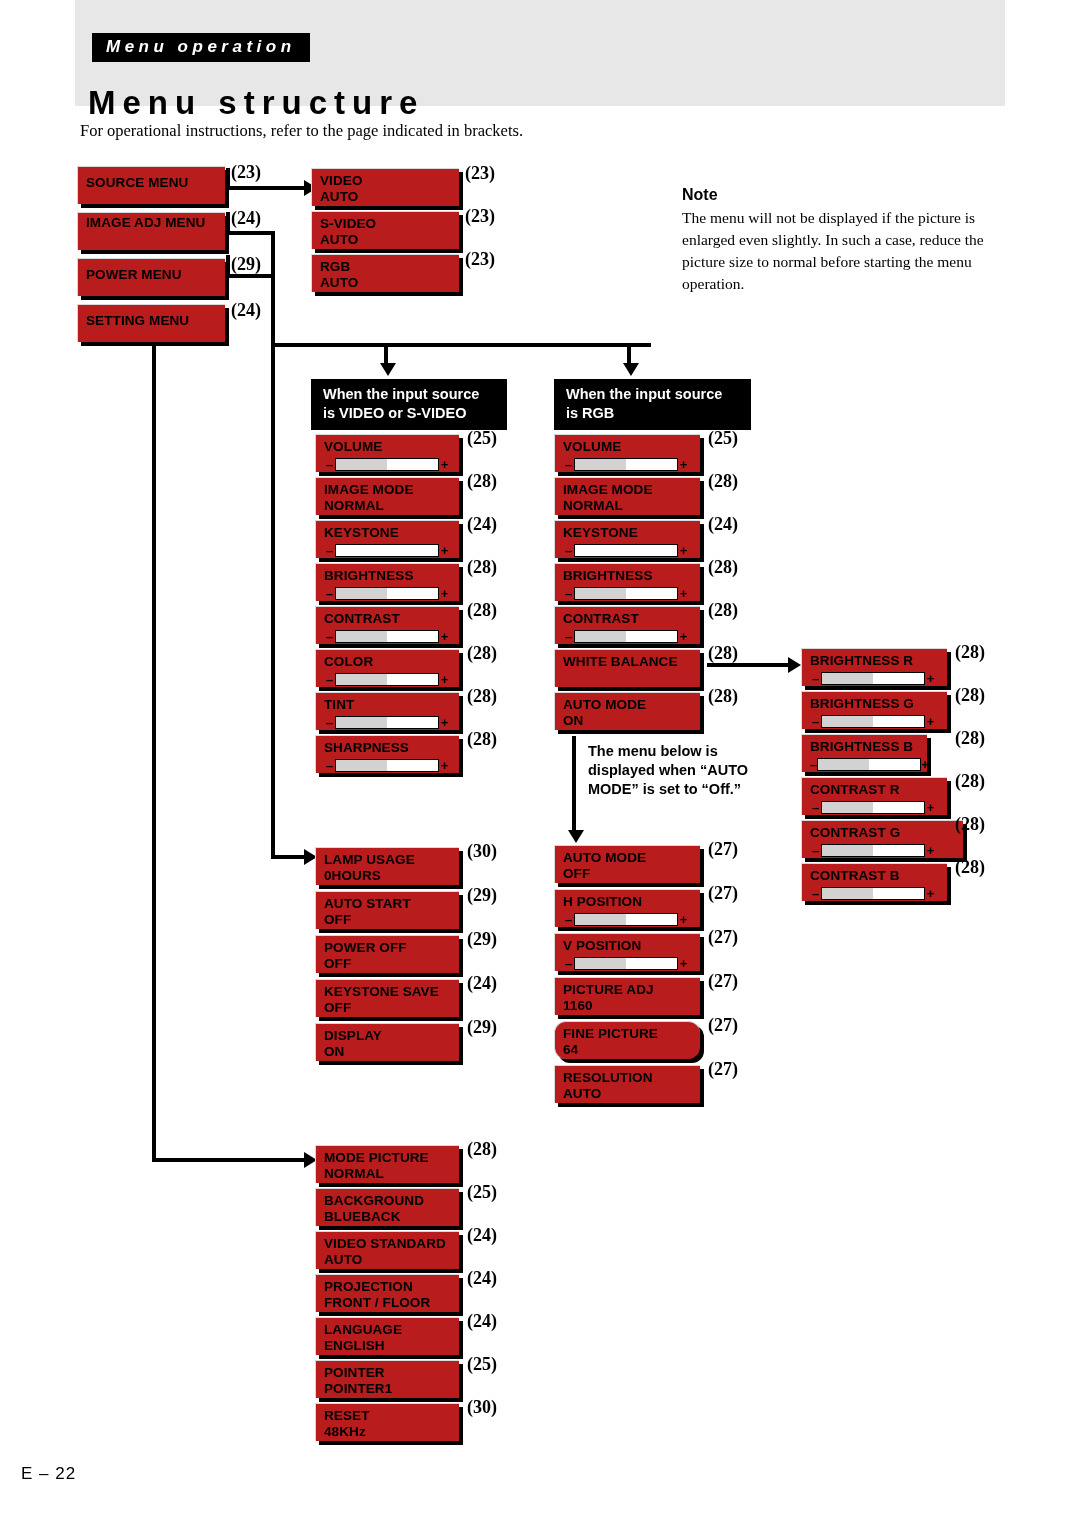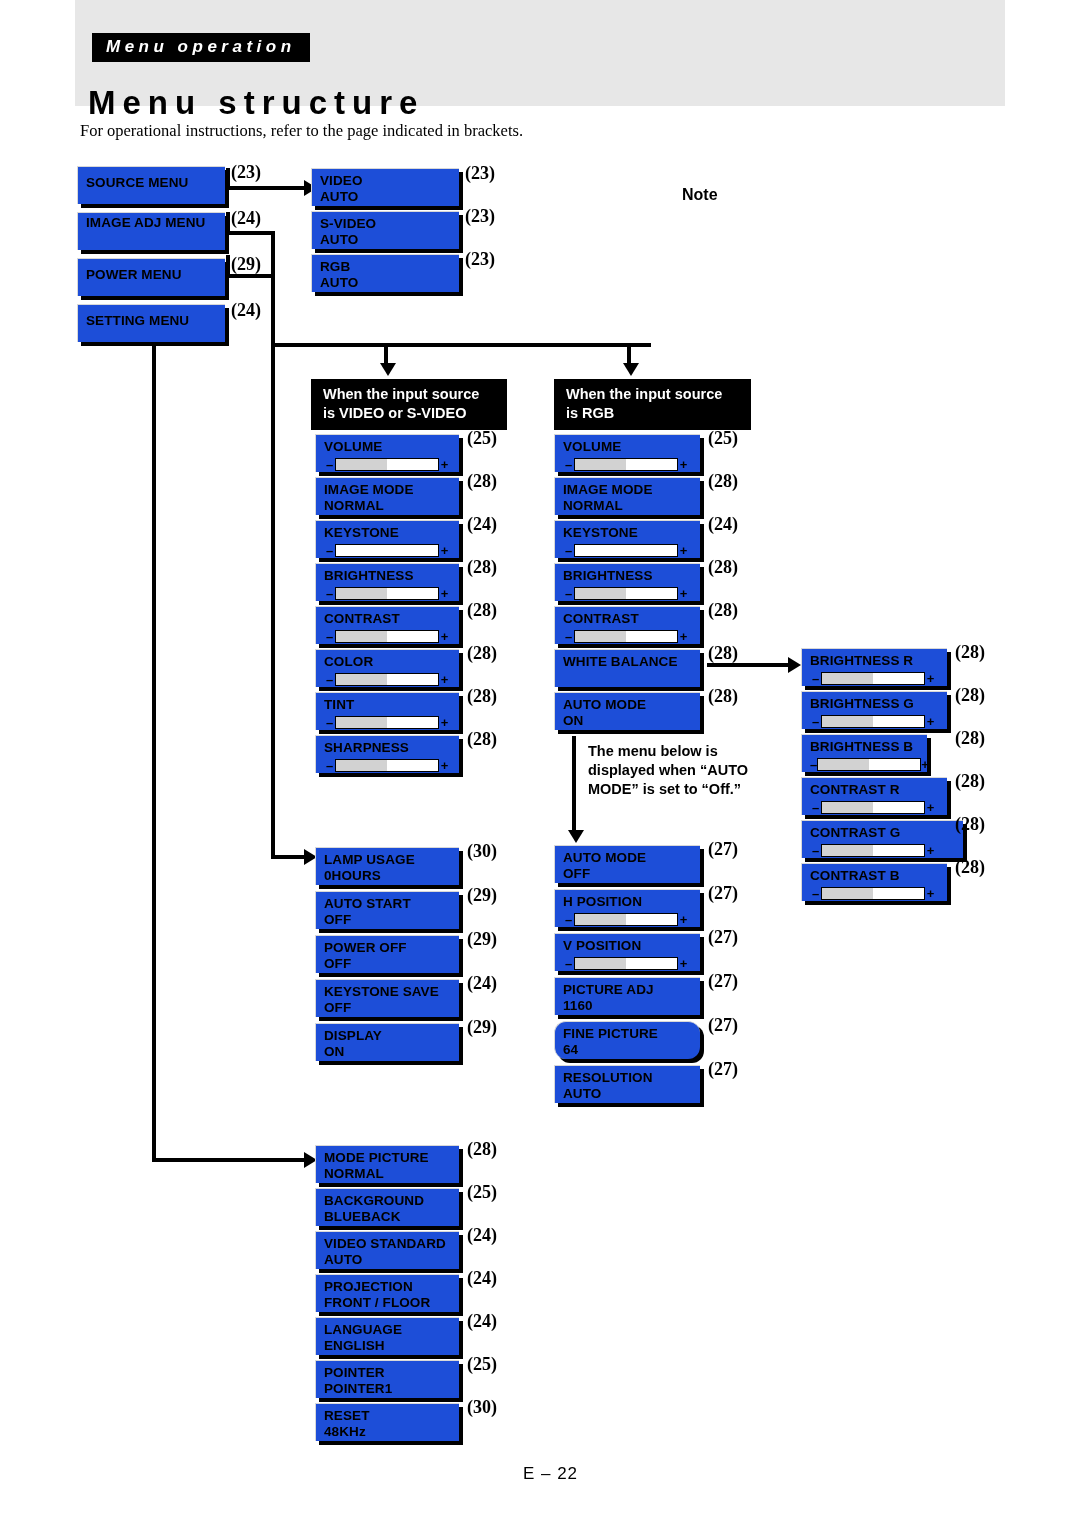--- a/index.html
+++ b/index.html
@@ -40,21 +40,21 @@
   
   #note-block { position:absolute; left:682px; top:186px; width:318px; }
   #note-title { font-size:16px; font-weight:bold; color:#000; margin-bottom:3px;
                 font-family:"Liberation Sans", sans-serif; }
   #note-body { font-family:"Liberation Serif", serif; font-size:15.5px;
                line-height:1.42; color:#000; }
 
   
   .mbox {
     position:absolute;
-    background:#1d4ed8;
+    background:#b91c1c;
     border-top:1px solid #d8d8d8;
     border-left:1px solid #d8d8d8;
     box-shadow:4px 4px 0 0 #000;
     padding:4px 0 0 8px;
   }
   .mbox .ln {
     color:#000; font-weight:bold; font-size:13.5px;
     line-height:16px; letter-spacing:.1px; white-space:nowrap;
   }
   .mbox .ln2 { font-weight:bold; }
@@ -103,35 +103,36 @@
   .arrow-d {
     position:absolute; width:0; height:0;
     border-left:8px solid transparent;
     border-right:8px solid transparent;
     border-top:13px solid #000;
   }
 
   
   #footer {
     position:absolute; left:0; top:1464px; width:1080px;
-    text-align:center; font-size:17px; color:#000;
+    text-align:left; font-size:17px; color:#000;
     letter-spacing:1px;
     padding-left:21px;
   }
 </style>
 </head>
 <body>
 
 <div id="header-band"></div>
 <div id="kicker">Menu operation</div>
 <h1 id="page-title">Menu structure</h1>
 <div id="intro-line">For operational instructions, refer to the page indicated in brackets.</div>
 
 <div id="note-block">
   <div id="note-title">Note</div>
+  <div id="note-body">The menu will not be displayed if the picture is enlarged even slightly. In such a case, reduce the picture size to normal before starting the menu operation.</div>
 </div>
 
 <div id="connectors">
 
   <div class="vline" style="left:226px; top:168px; height:22px;"></div>
   <div class="hline" style="left:226px; top:186px; width:82px;"></div>
   <div class="arrow-r" style="left:304px; top:180px;"></div>
 
   <div class="vline" style="left:226px; top:212px; height:23px;"></div>
   <div class="hline" style="left:226px; top:231px; width:49px;"></div>

